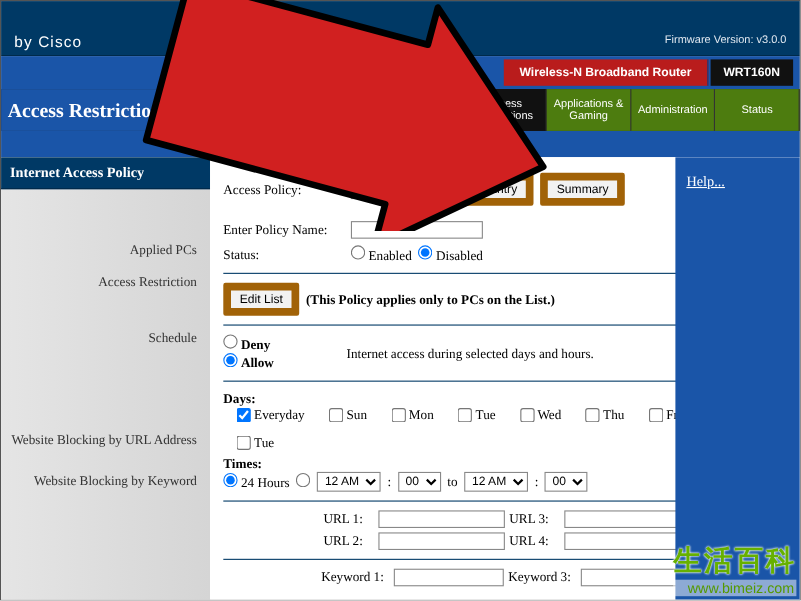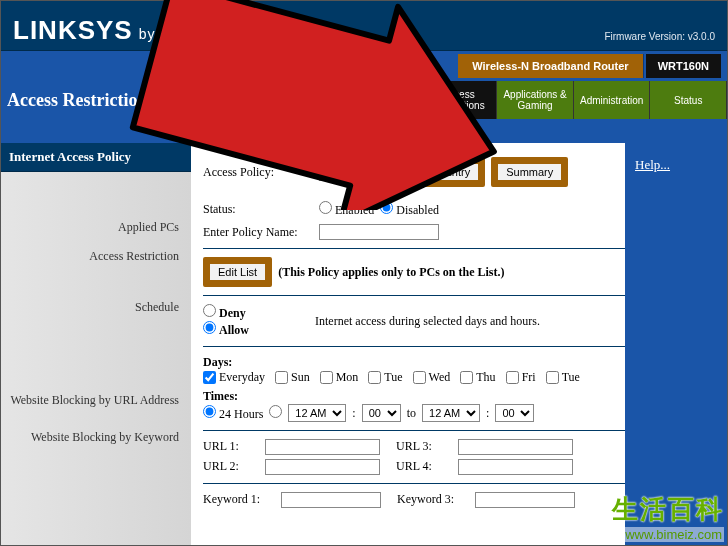--- a/index.html
+++ b/index.html
@@ -51,21 +51,21 @@
     color: #fff;
     height: 30px;
     display: flex;
     justify-content: flex-end;
     align-items: center;
     padding-right: 6px;
     gap: 2px;
     font-size: 11px;
   }
   .titlebar-name {
-    background: #a16207;
+    background: #b91c1c;
     padding: 6px 14px;
     font-weight: bold;
     border-right: 1px solid #0a3a80;
   }
   .titlebar-model {
     background: #111;
     padding: 6px 12px;
     font-weight: bold;
   }
 
@@ -144,21 +144,21 @@
   .content {
     flex: 1;
     padding: 14px 12px 8px 12px;
     background: #fff;
     position: relative;
   }
   .help-pane {
     position: absolute;
     top: 0;
     right: 0;
-    width: 102px;
+    width: 113px;
     height: 100%;
     background: #1a55a8;
     color: #fff;
     padding: 14px 10px;
     font-family: "Times New Roman", serif;
     font-size: 13px;
     text-decoration: underline;
   }
   .content-inner { width: 425px; }
 
@@ -192,27 +192,28 @@
   }
   .bold { font-weight: bold; }
   .check-row {
     display: flex;
     gap: 10px;
     flex-wrap: wrap;
     font-family: "Times New Roman", serif;
     font-size: 12px;
     margin-bottom: 4px;
   }
-  .check-row label { display: flex; align-items: center; gap: 3px; }
+  .check-row label { display: flex; align-items: center; gap: 3px; margin-left: 12px; }
   .url-row {
     display: flex;
-    gap: 16px;
+    gap: 4px;
     font-family: "Times New Roman", serif;
     font-size: 12px;
     margin-bottom: 4px;
+    justify-content: flex-end;
   }
   .url-row input { width: 115px; }
   .url-row span { width: 46px; }
 
   .arrow {
     position: absolute;
     top: 0;
     left: 120px;
     z-index: 50;
     pointer-events: none;
@@ -240,21 +241,20 @@
     padding: 0 2px;
   }
 </style>
 </head>
 <body>
 
 <div class="frame">
 
   <div class="header">
     <div class="logo">
-      <span>LINKSYS</span>
       <span class="logo-sub">by Cisco</span>
     </div>
     <div class="firmware">Firmware Version: v3.0.0</div>
   </div>
 
   <div class="titlebar">
     <div class="titlebar-name">Wireless-N Broadband Router</div>
     <div class="titlebar-model">WRT160N</div>
   </div>
 
@@ -290,28 +290,28 @@
         <div class="row">
           <span class="lbl">Access Policy:</span>
           <select><option>1 ( )</option></select>
           <button>Delete This Entry</button>
           <button>Summary</button>
         </div>
 
         <div style="height:8px;"></div>
 
         <div class="row">
+          <span class="lbl">Enter Policy Name:</span>
+          <input type="text" style="width: 120px;">
+        </div>
+
+        <div class="row">
           <span class="lbl">Status:</span>
           <label><input type="radio" name="status" style=""> <span>Enabled</span></label>
           <label><input type="radio" name="status" checked="" style=""> <span>Disabled</span></label>
-        </div>
-
-        <div class="row">
-          <span class="lbl">Enter Policy Name:</span>
-          <input type="text" style="width: 120px;">
         </div>
 
         <hr class="sep">
 
         <div class="row">
           <button>Edit List</button>
           <span class="bold">(This Policy applies only to PCs on the List.)</span>
         </div>
 
         <hr class="sep">

